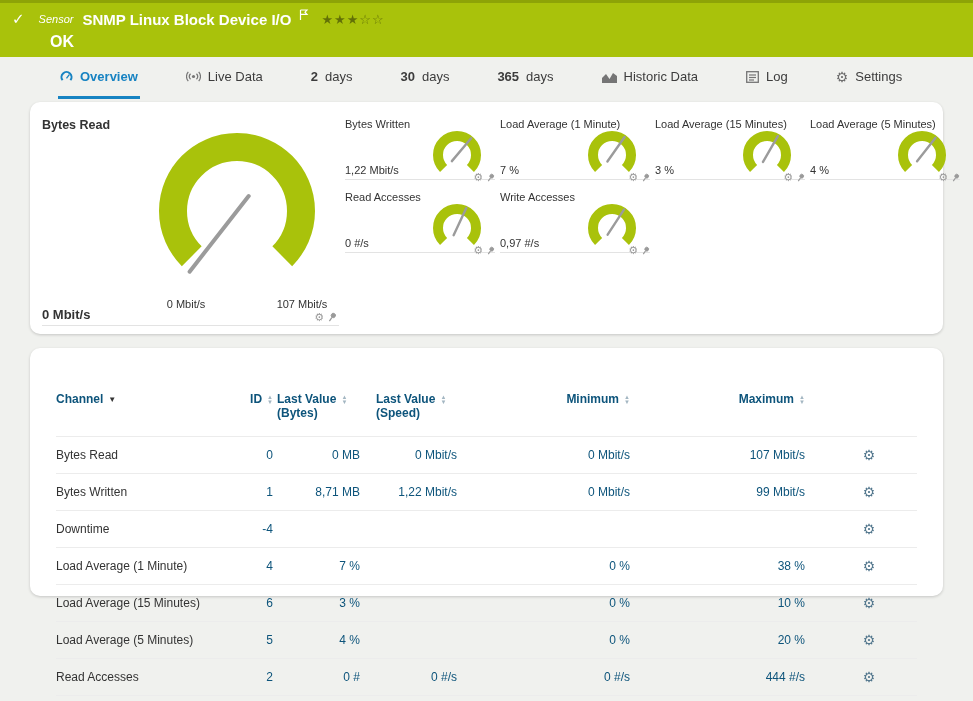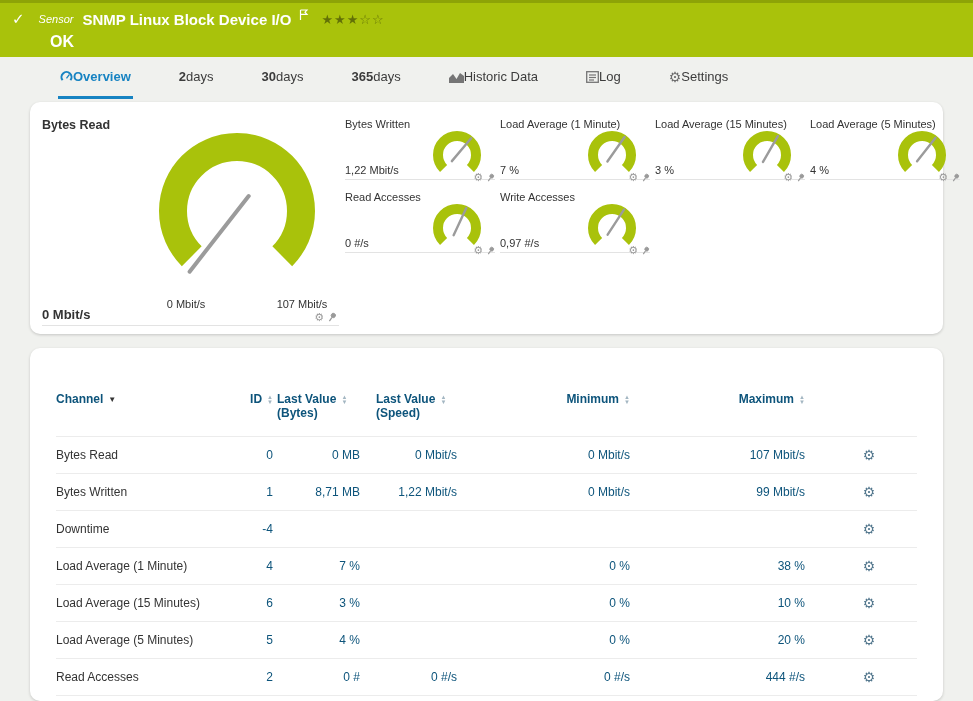--- a/index.html
+++ b/index.html
@@ -20,33 +20,33 @@
   .check { font-size:15px; font-weight:bold; }
   .kind  { font-style:italic; font-size:11px;margin-left:6px; }
   .title { font-size:15px; font-weight:bold; margin-left:1px; }
   .flagwrap { margin-top:-6px; }
   .stars { font-size:13px; color:rgba(0,0,0,.42); letter-spacing:1px; margin-left:4px; cursor:pointer; }
   .ok { position:absolute; left:50px; top:30px; font-size:16px; font-weight:bold; }
 
   
   .tabbar { position:absolute; top:57px; left:0; right:0; height:42px;
             display:flex; align-items:stretch; padding-left:58px; gap:44px; }
-  .tab { display:flex; align-items:center; font-size:13px; color:#3c3c3c;
+  .tab { display:flex; align-items:center; gap:7px; font-size:13px; color:#3c3c3c;
          border-bottom:3px solid transparent; cursor:pointer; padding:0 2px; white-space:nowrap; }
   .tab .num { font-weight:bold; }
   .tab svg { color:#757575; }
   .tab .g { color:#6d6d6d; font-size:14px; }
   .tab.active { color:#1783c2; border-bottom-color:#1783c2; font-weight:bold; }
   .tab.active svg { color:#1783c2; }
 
   
   .panel { position:absolute; left:30px; width:913px; background:#fff;
            box-shadow:0 1px 3px rgba(0,0,0,.18);border-radius:10px; }
   #gaugePanel { top:102px; height:232px; }
-  #tablePanel { top:348px; height:353px; }
+  #tablePanel { top:348px; height:248px; }
 
   
   .bigcell { position:absolute; left:12px; top:8px; width:297px; height:216px;
              border-bottom:1px solid #e3e3e3; }
   .bigtitle { position:absolute; left:0; top:8px; font-size:12.5px; font-weight:bold; color:#333; }
   .biggauge { position:absolute; left:110px; top:16px; }
   .scale-min { position:absolute; left:112px; top:188px; width:64px; text-align:center; font-size:11px; color:#333; }
   .scale-max { position:absolute; left:225px; top:188px; width:70px; text-align:center; font-size:11px; color:#333; }
   .bigval { position:absolute; left:0; bottom:3px; font-size:13px; font-weight:bold; color:#333; }
   .cicons { position:absolute; right:2px; bottom:2px; display:flex; gap:4px; align-items:center;
@@ -99,20 +99,27 @@
   <div class="ok">OK</div>
 </div>
 
 <div class="tabbar">
   <div class="tab active">
     <svg width="13" height="13" viewBox="0 0 14 14">
         <path d="M2.8 11 A5.4 5.4 0 1 1 11.2 11" fill="none" stroke="currentColor" stroke-width="2.2"></path>
         <line x1="7" y1="9" x2="10" y2="5" stroke="currentColor" stroke-width="1.4"></line>
       </svg>
     <span>Overview</span>
+  </div>
+  <div class="tab">
+    <svg width="15" height="13" viewBox="0 0 16 14">
+        <circle cx="8" cy="7" r="1.7" fill="currentColor"></circle>
+        <path d="M4.8 4 a4.4 4.4 0 0 0 0 6 M2.4 2 a7.4 7.4 0 0 0 0 10 M11.2 4 a4.4 4.4 0 0 1 0 6 M13.6 2 a7.4 7.4 0 0 1 0 10" fill="none" stroke="currentColor" stroke-width="1.3"></path>
+      </svg>
+    <span>Live Data</span>
   </div>
   <div class="tab">
     <span class="num">2</span>
     <span>days</span>
   </div>
   <div class="tab">
     <span class="num">30</span>
     <span>days</span>
   </div>
   <div class="tab">

